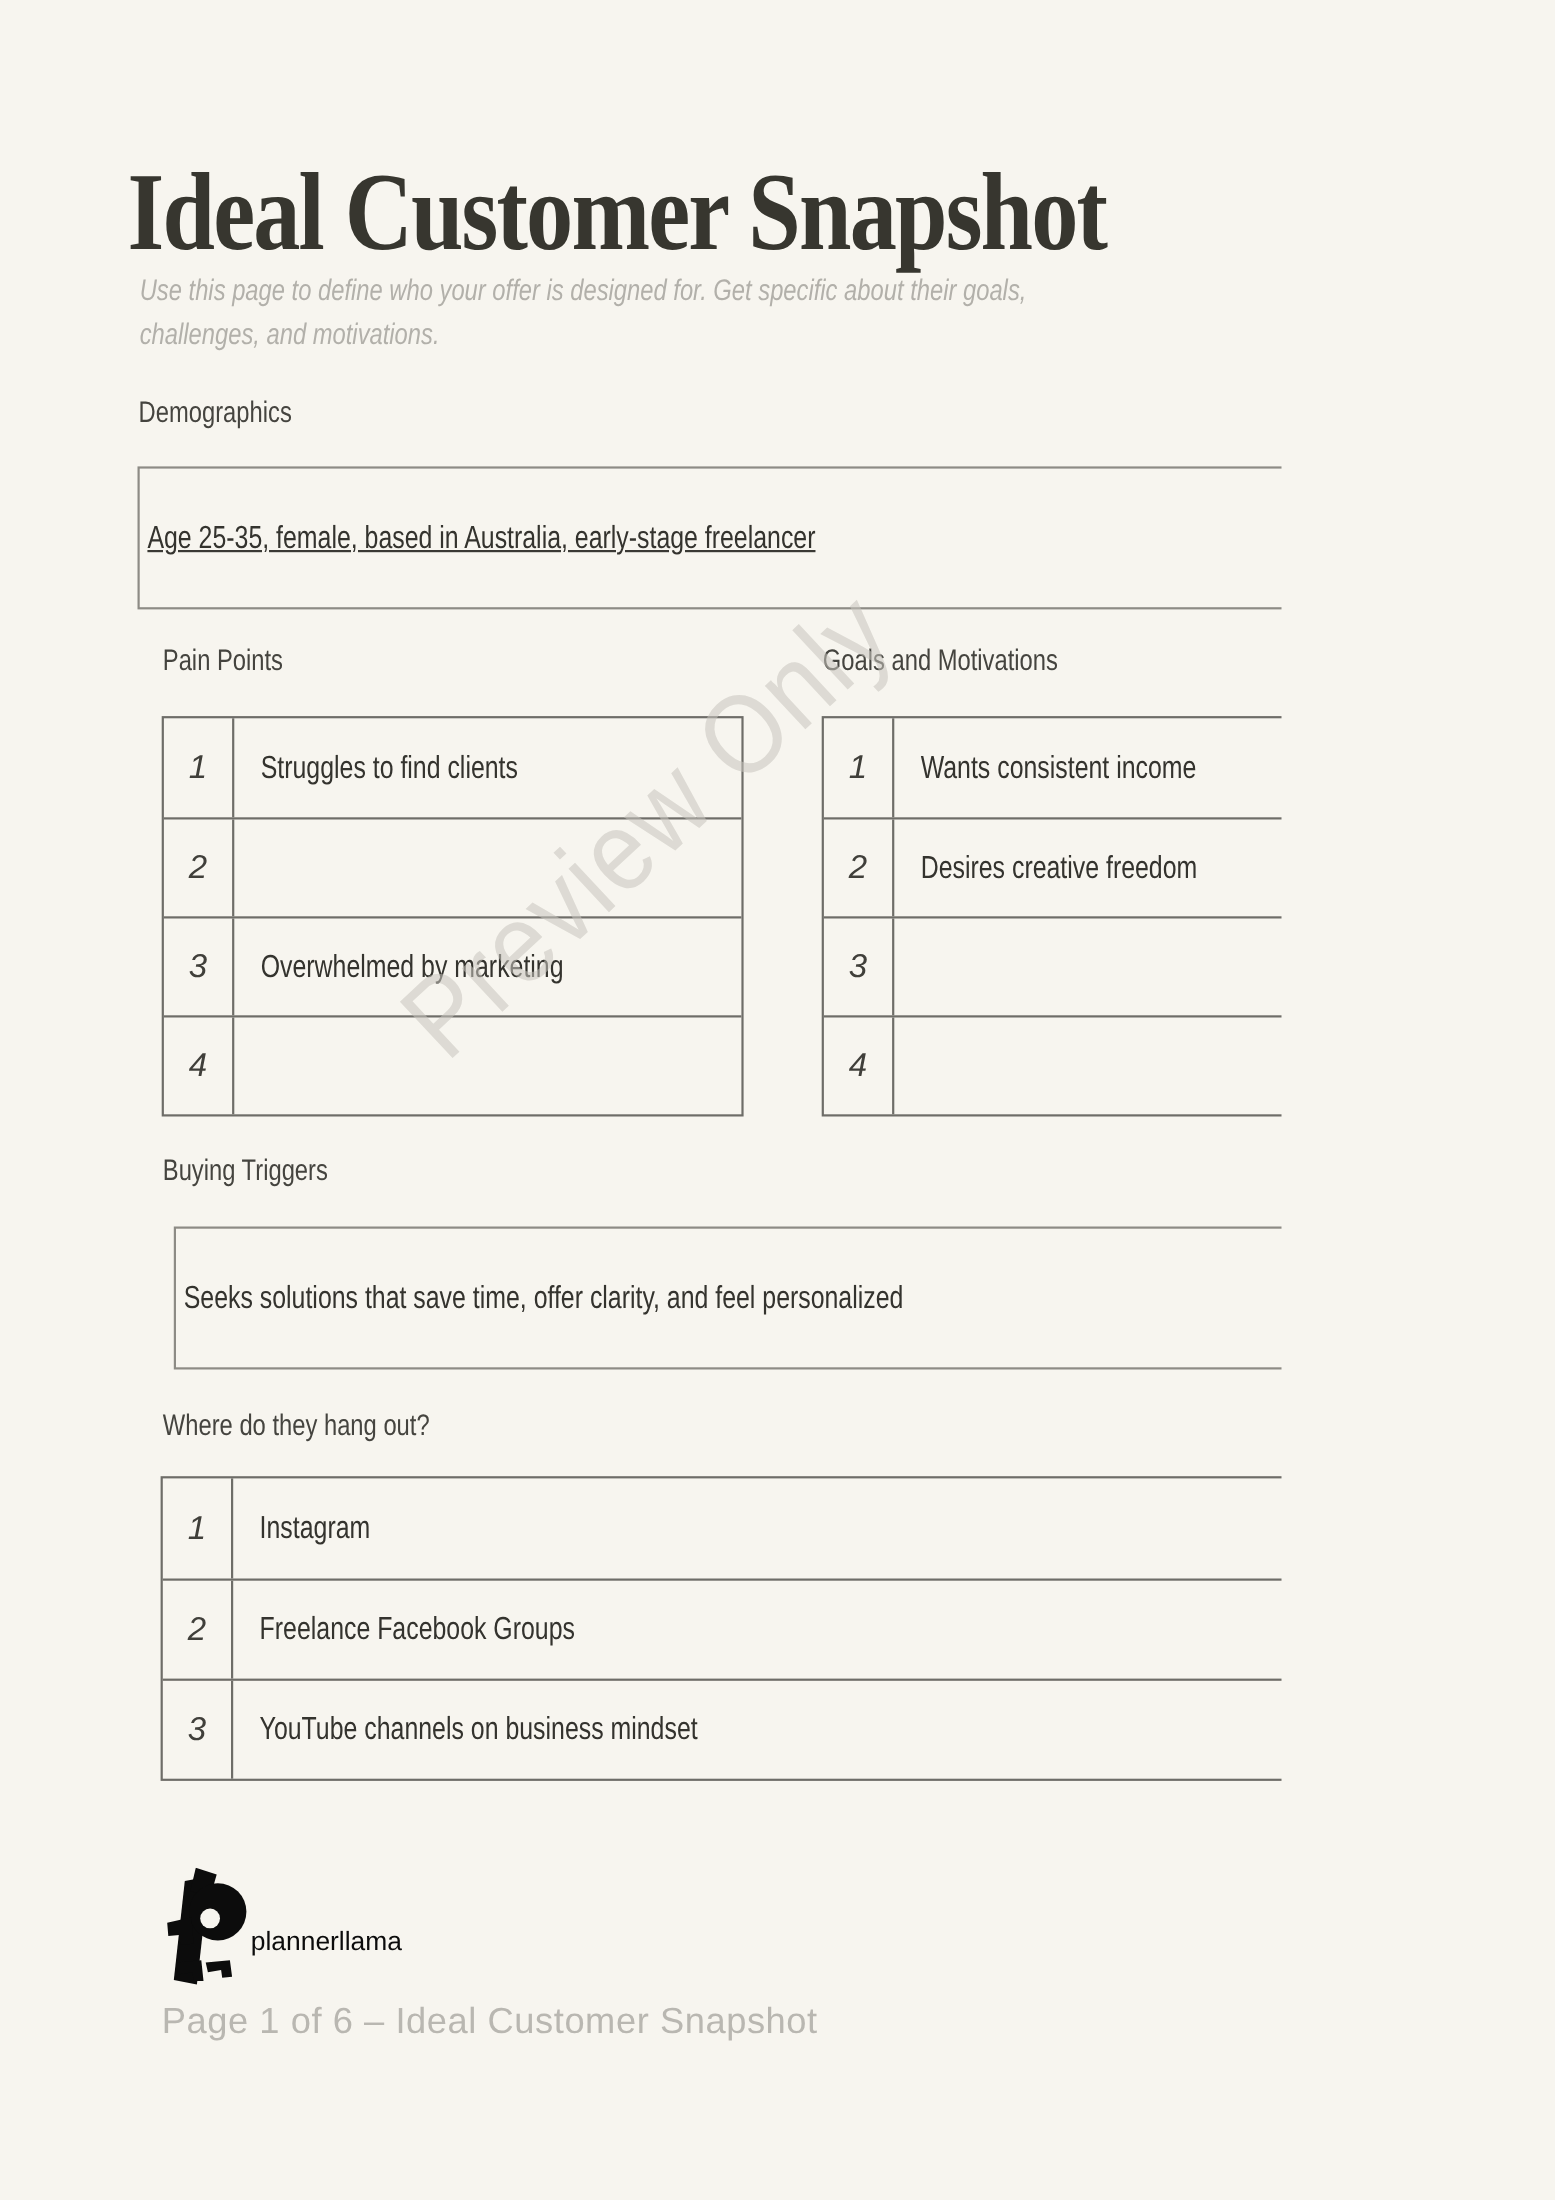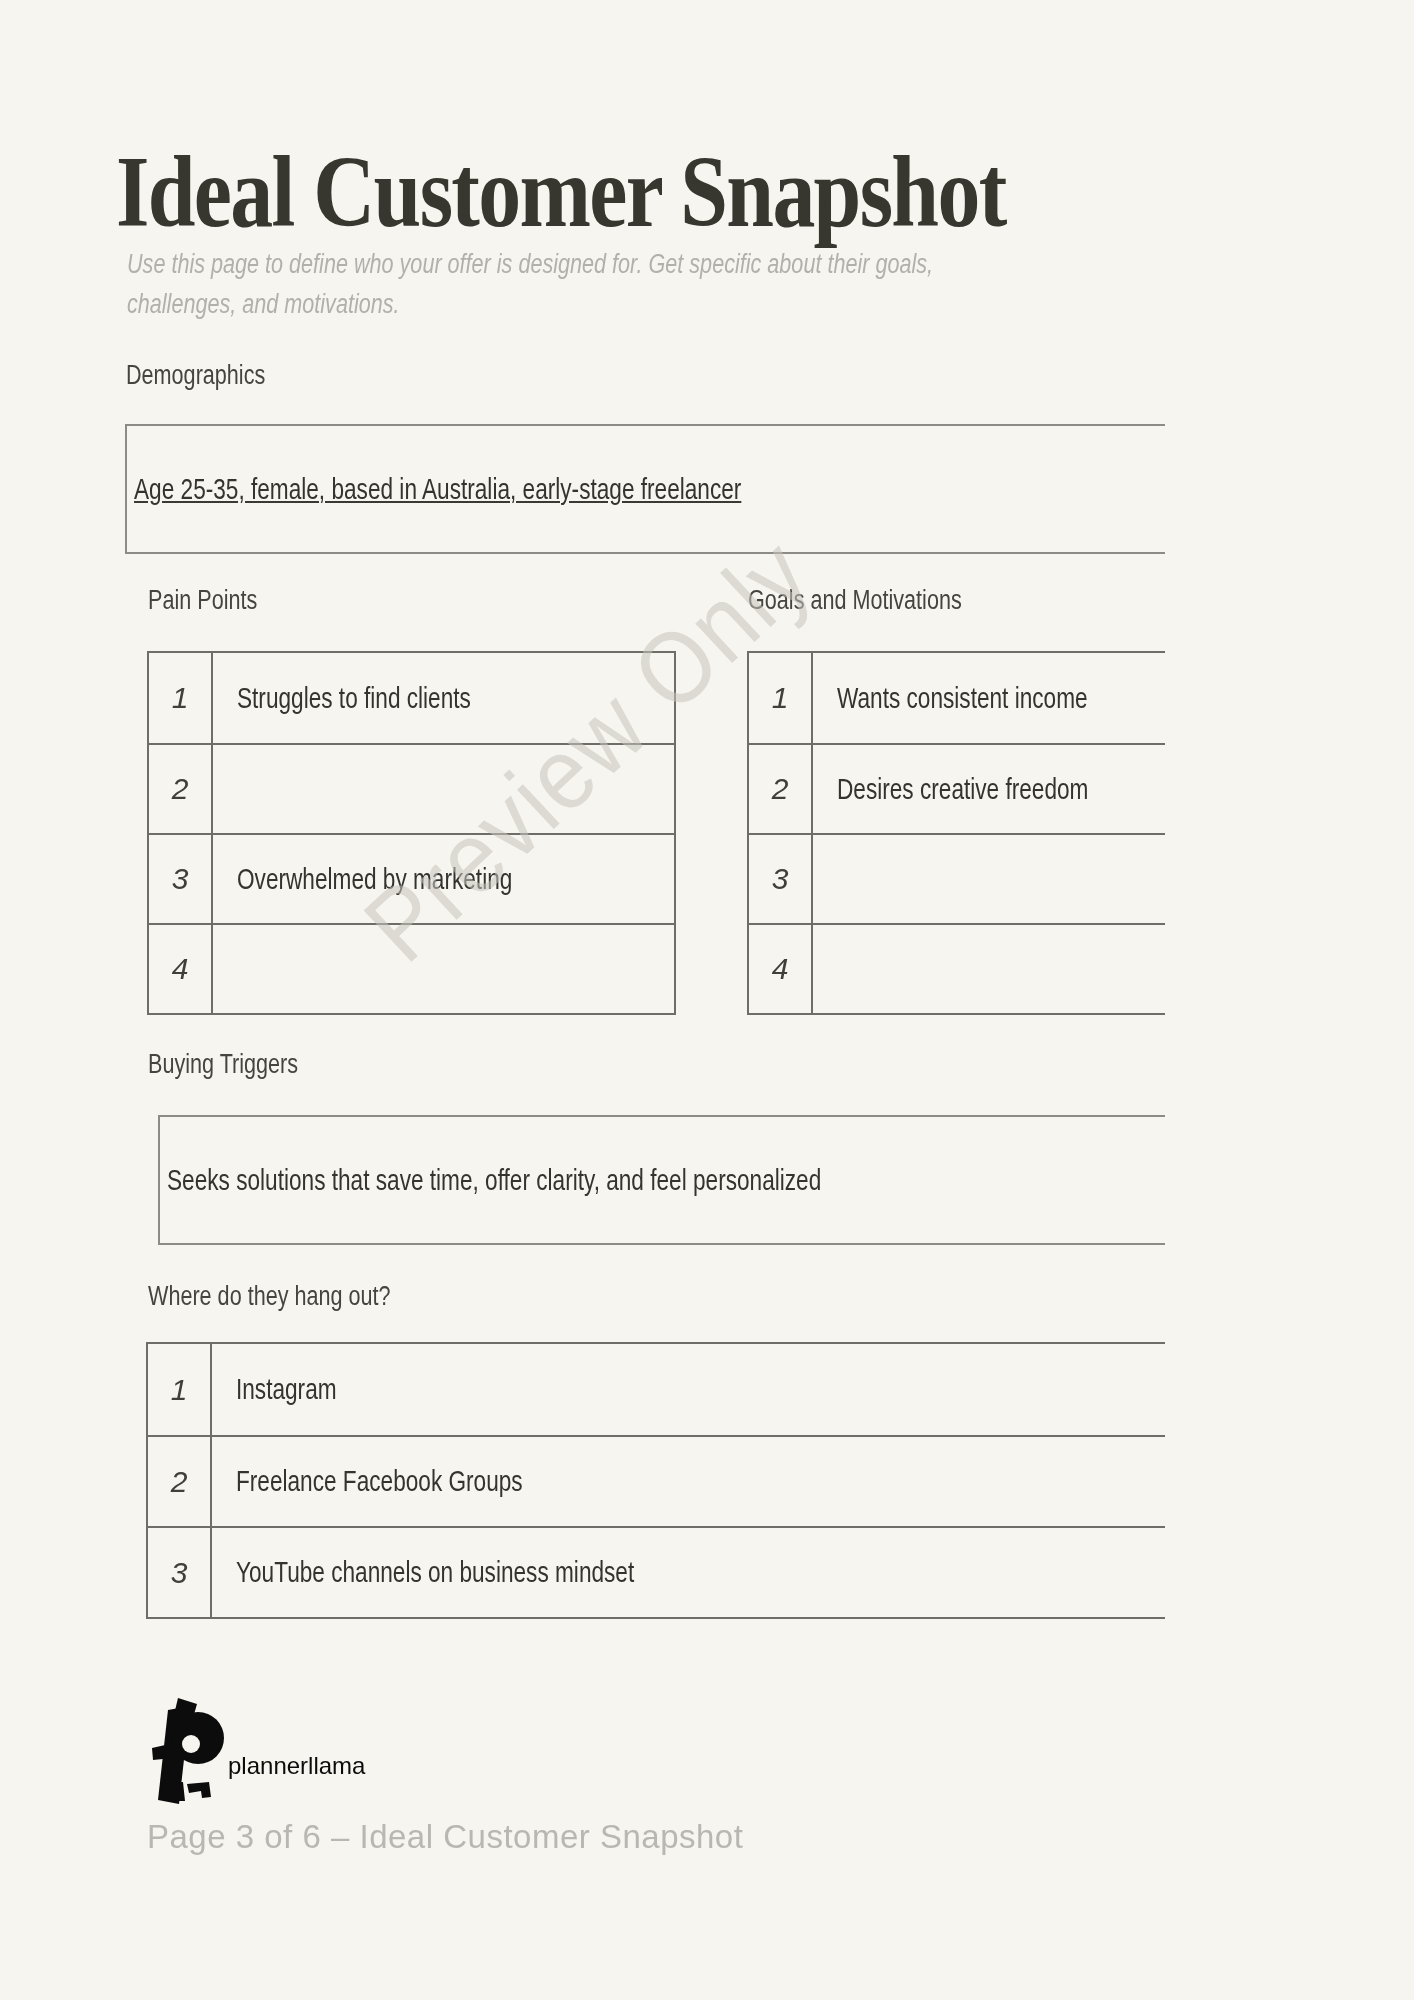--- a/index.html
+++ b/index.html
@@ -178,15 +178,15 @@
         <circle cx="48" cy="40" r="26"></circle>
         <polygon points="2,50 24,45 26,69 14,70 13,61 3,62"></polygon>
         <polygon points="10,86 33,84 35,103 26,103 25,95 12,97"></polygon>
         <polygon points="37,86 59,84 61,99 52,100 51,93 39,95"></polygon>
       </g>
       <circle cx="41" cy="46" r="9" fill="#f7f5ef"></circle>
     </svg>
   </div>
   <div class="logo-text">plannerllama</div>
 
-  <div class="footer-text">Page 3 of 6 – Ideal Customer Snapshot</div>
+  <div class="footer-text">Page 1 of 6 – Ideal Customer Snapshot</div>
 
 </div>
 
 </body></html>

